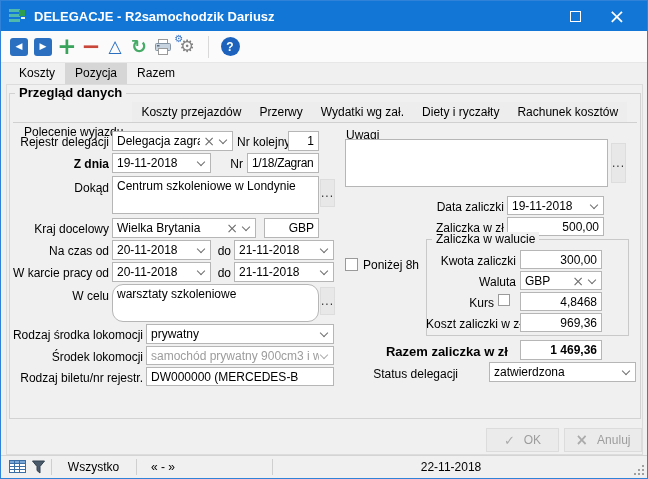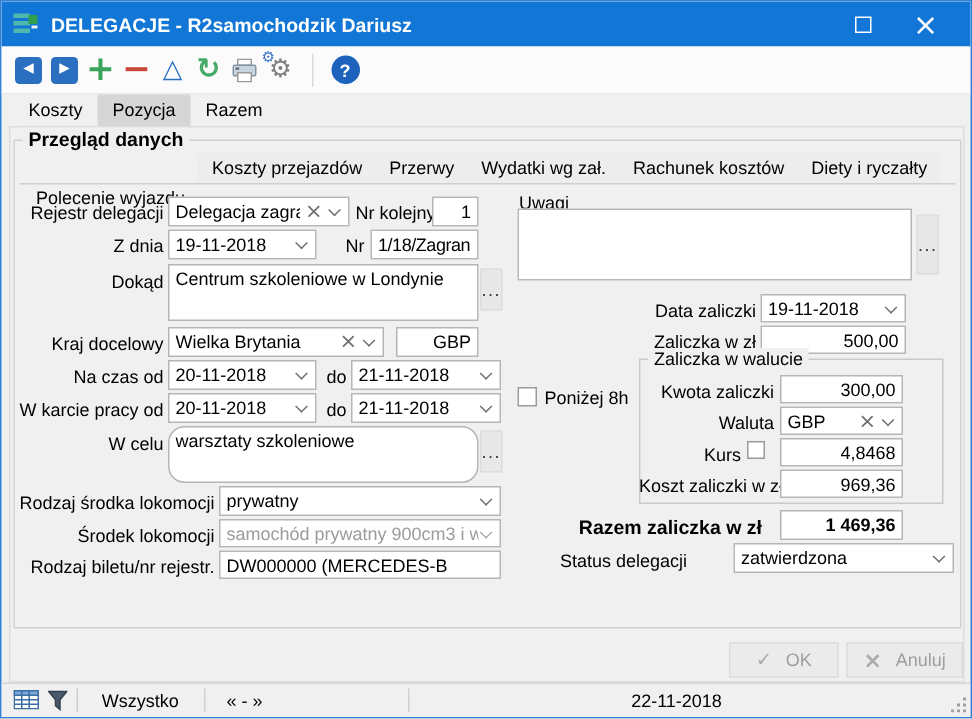--- a/index.html
+++ b/index.html
@@ -164,37 +164,37 @@
 
   <div class="groupbox" style="left:8px;top:92px;width:632px;height:326px;">
     <span class="gb-caption">Przegląd danych</span>
   </div>
 
   <div class="tabs-detail">
     <div class="dtab active">Polecenie wyjazdu</div>
     <div class="dtab">Koszty przejazdów</div>
     <div class="dtab">Przerwy</div>
     <div class="dtab">Wydatki wg zał.</div>
+    <div class="dtab">Diety i ryczałty</div>
     <div class="dtab">Rachunek kosztów</div>
-    <div class="dtab">Diety i ryczałty</div>
   </div>
   <div class="dtab-line"></div>
 
   <div class="lbl" style="left:4px;top:131px;width:104px;">Rejestr delegacji</div>
   <div class="field" style="left:111px;top:130px;width:121px;">
     <span class="val">Delegacja zagran</span>
     <span class="xi">×</span>
     <span class="chev"></span>
   </div>
   <div class="lbl" style="left:236px;top:131px;width:48px;">Nr kolejny</div>
   <div class="field rt" style="left:287px;top:130px;width:31px;">
     <span class="val">1</span>
   </div>
 
-  <div class="lbl" style="left:4px;top:153px;width:104px;">Z dnia</div>
+  <div class="lbl" style="left:4px;top:153px;width:104px;font-weight:bold;">Z dnia</div>
   <div class="field" style="left:111px;top:152px;width:99px;">
     <span class="val">19-11-2018</span>
     <span class="chev"></span>
   </div>
   <div class="lbl" style="left:216px;top:153px;width:26px;">Nr</div>
   <div class="field tight" style="left:246px;top:152px;width:72px;">
     <span class="val">1/18/Zagranica</span>
   </div>
 
   <div class="lbl" style="left:4px;top:177px;width:104px;">Dokąd</div>

